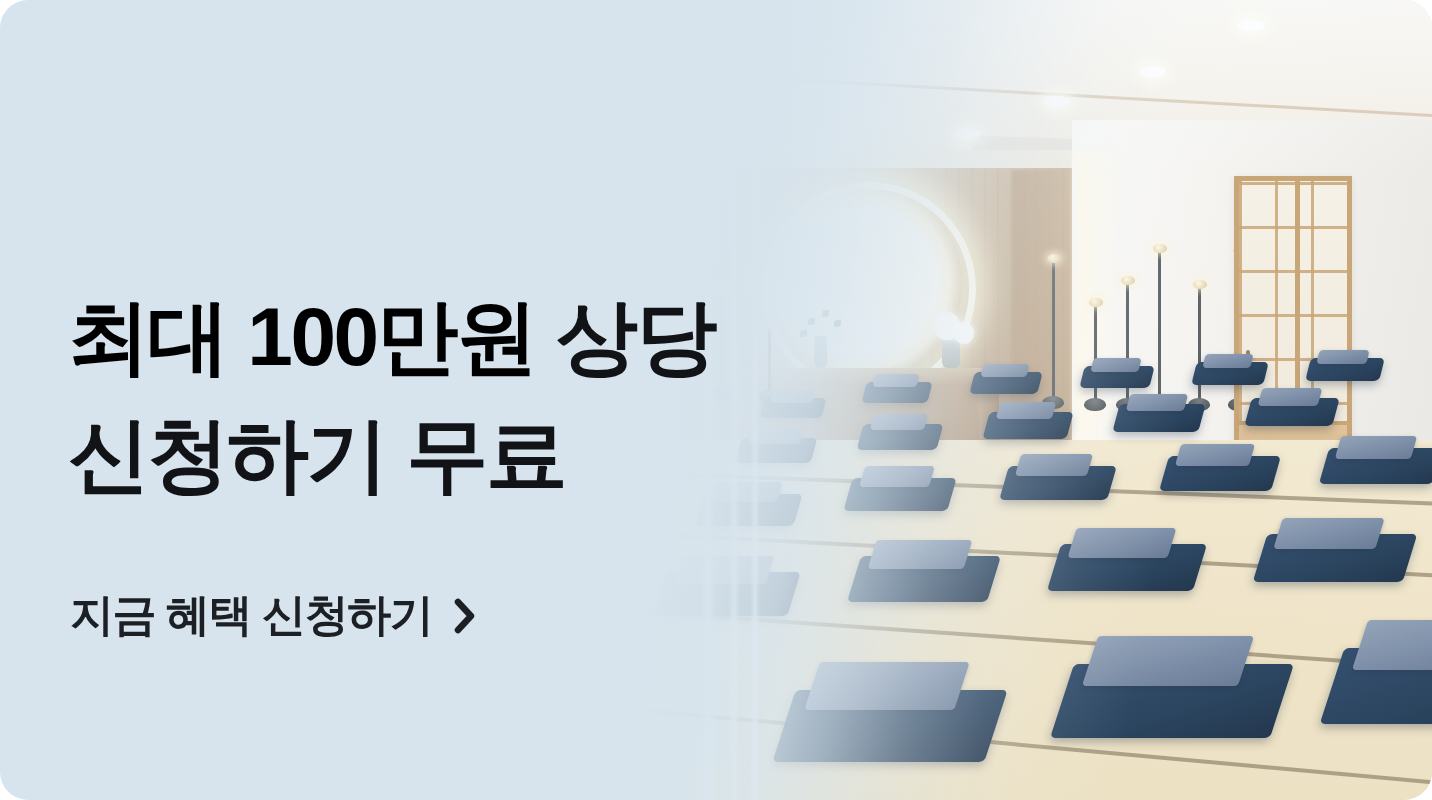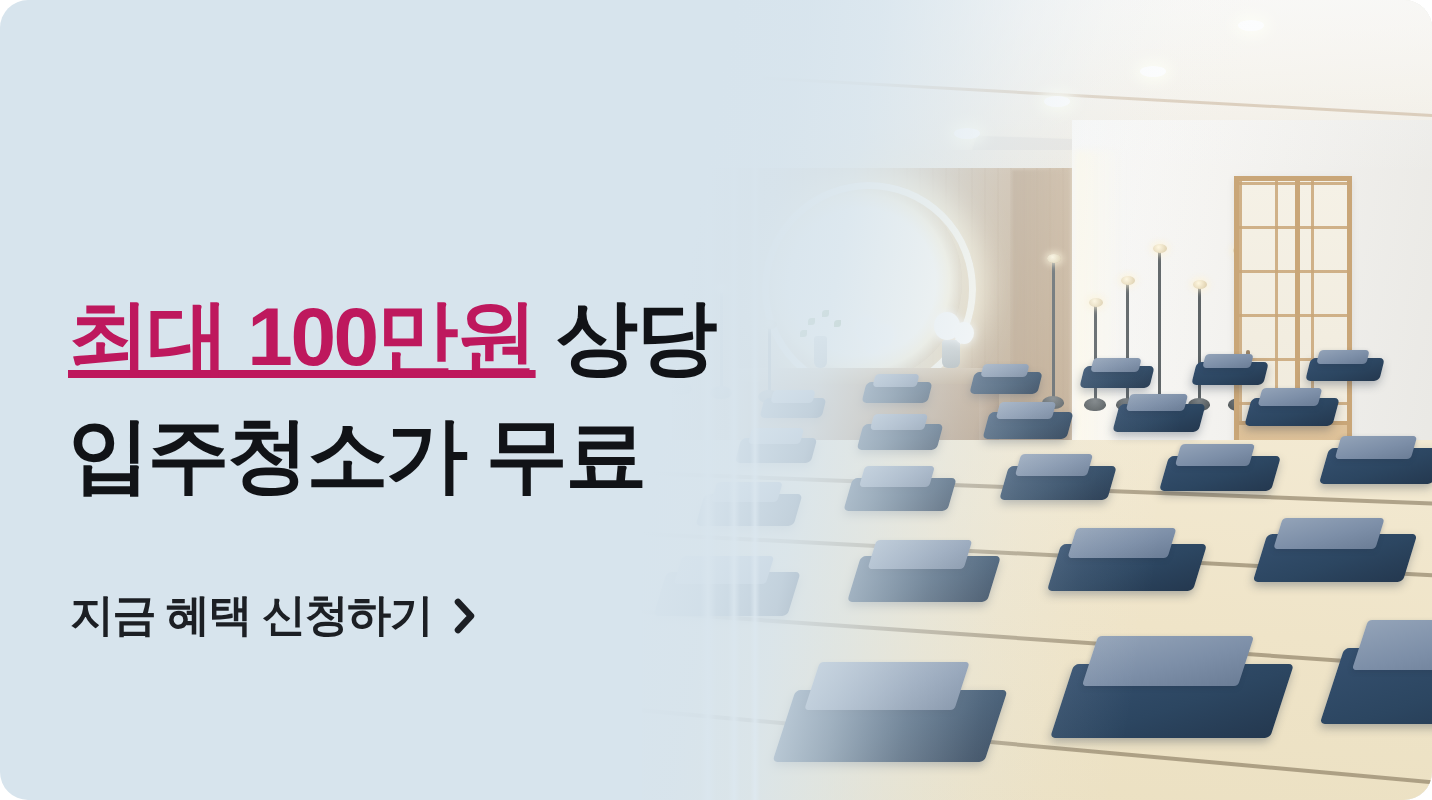--- a/index.html
+++ b/index.html
@@ -329,21 +329,21 @@
     width: 700px;
   }
   .headline-line {
     font-size: 82px;
     font-weight: bold;
     line-height: 1.44;
     letter-spacing: -2.5px;
     color: #111317;
     white-space: nowrap;
   }
-  .hl-accent { color: #be185d; text-decoration: underline; }
+  .hl-accent { color: #000000; }
 
   .cta {
     position: absolute;
     left: 70px;
     top: 586px;
     display: flex;
     align-items: center;
     gap: 20px;
     cursor: pointer;
   }
@@ -535,21 +535,21 @@
     <div class="photo-fade"></div>
   </div>
 
   <div class="content">
 
 
     <div class="headline">
       <div class="headline-line">
         <span class="hl-accent">최대 100만원</span><span> 상당</span>
       </div>
-      <div class="headline-line">입주청소가 무료</div>
+      <div class="headline-line">신청하기 무료</div>
     </div>
 
     <div class="cta">
       <span class="cta-label">지금 혜택 신청하기</span>
       <svg class="cta-chevron" viewBox="0 0 26 38">
         <path d="M6 5 L19 19 L6 33" fill="none" stroke="#1c1f24" stroke-width="6.5" stroke-linecap="round" stroke-linejoin="round"></path>
       </svg>
     </div>
 
   </div>

